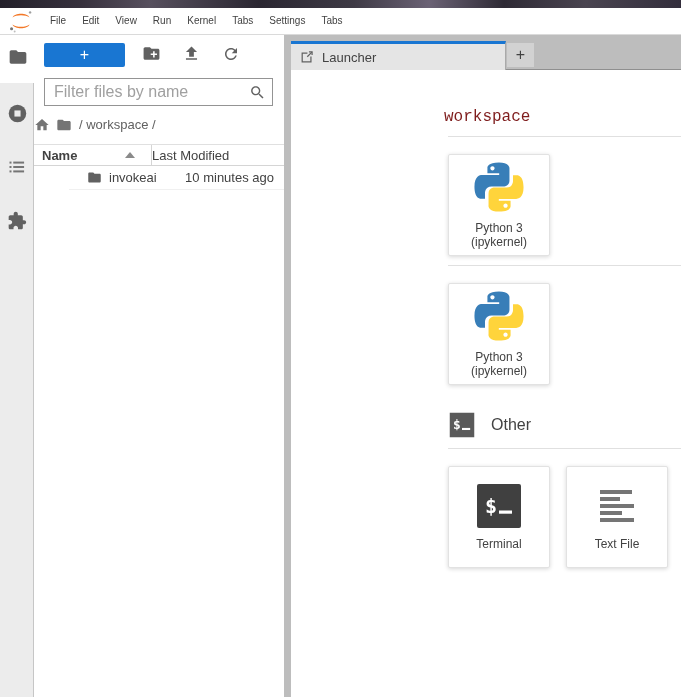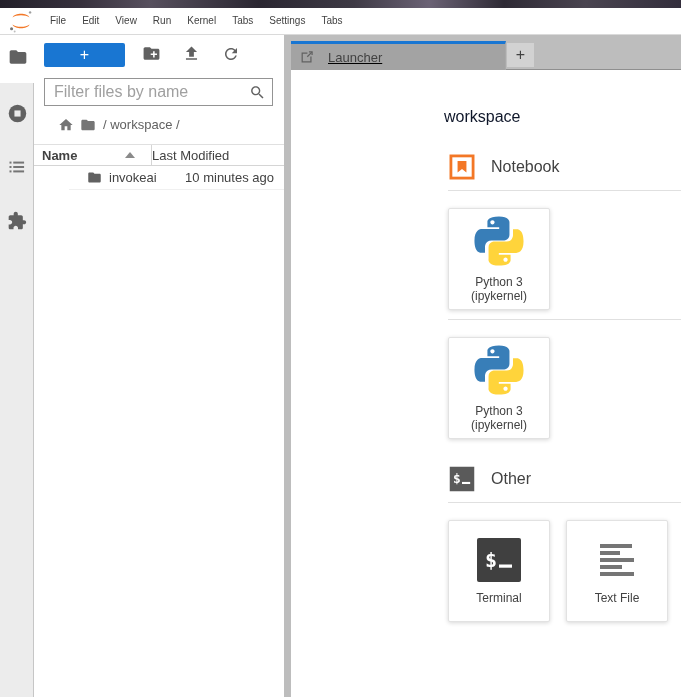--- a/index.html
+++ b/index.html
@@ -25,46 +25,46 @@
 
   
   .filebrowser { width:250px; flex:0 0 250px; background:#fff; display:flex; flex-direction:column; }
   .fb-toolbar { height:40px; display:flex; align-items:center; padding:0 10px; }
   .new-launcher-btn { width:81px; height:24px; background:#1976d2; border:none; border-radius:2px; color:#fff; font-size:16px; line-height:22px; text-align:center; cursor:pointer; }
   .tb-icon-btn { width:38px; height:28px; display:flex; align-items:center; justify-content:center; background:transparent; border:none; cursor:pointer; }
   .fb-search-wrap { margin:3px 10px 0 10px; position:relative; }
   .fb-search { width:229px; height:28px; border:1px solid #949494; background:#fff; font-family:"Liberation Sans",sans-serif; font-size:16px; color:#424242; padding:0 30px 0 9px; }
   .fb-search::placeholder { color:#a0a0a0; }
   .search-glyph { position:absolute; right:8px; top:6px; }
-  .breadcrumb { margin-top:7px; height:23px; display:flex; align-items:center; padding-left:24px; }
+  .breadcrumb { margin-top:7px; height:23px; display:flex; align-items:center; padding-left:0; }
   .crumb-sep { width:6px; }
   .crumb-text { font-size:13px; color:#616161; margin-left:7px; }
   .list-header { margin-top:8px; height:22px; border-top:1px solid #e0e0e0; border-bottom:1px solid #d5d5d5; display:flex; align-items:center; }
   .col-name { width:118px; display:flex; align-items:center; padding-left:8px; border-right:1px solid #d5d5d5; height:100%; }
   .col-name .hdr { font-size:13px; font-weight:bold; color:#424242; }
   .sort-caret { margin-left:auto; margin-right:16px; width:0; height:0; border-left:5px solid transparent; border-right:5px solid transparent; border-bottom:6px solid #8a8a8a; }
   .col-mod { flex:1; padding-right:10px; font-size:13px; color:#424242; }
   .file-row { height:24px; display:flex; align-items:center; border-bottom:1px solid #f0f0f0; cursor:pointer;margin-left:35px; }
   .file-row .fname { font-size:13px; color:#424242; margin-left:7px; }
   .file-row .fico { margin-left:18px; display:flex; }
   .file-row .fmod { flex:1; text-align:right; padding-right:10px; font-size:13px; color:#424242; }
 
   
   .splitter { width:7px; flex:0 0 7px; background:#bdbdbd; cursor:col-resize; }
 
   
   .main { flex:1; display:flex; flex-direction:column; background:#fff; min-width:0; }
   .tabbar { height:35px; background:#bdbdbd; border-bottom:1px solid #8f8f8f; display:flex; flex:0 0 35px; }
-  .tab-launcher { margin-top:6px; margin-bottom:-1px; width:215px; background:#a3a3a3; border-top:3px solid #1976d2; border-right:1px solid #a9a9a9; display:flex; align-items:center; padding-left:9px; gap:14px; z-index:1; cursor:pointer;text-decoration:underline; }
+  .tab-launcher { margin-top:6px; margin-bottom:-1px; width:215px; background:#e5e5e5; border-top:3px solid #1976d2; border-right:1px solid #a9a9a9; display:flex; align-items:center; padding-left:9px; gap:8px; z-index:1; cursor:pointer; }
   .tab-launcher .tab-label { font-size:13px; color:#424242; }
   .tab-add-btn { margin-top:8px; margin-left:1px; width:27px; height:24px; background:#d2d2d2; border:none; font-size:16px; color:#424242; line-height:22px; cursor:pointer; }
 
   
   .launcher { flex:1; padding:38px 0 0 153px; overflow:hidden; }
-  .launcher-title { font-size:16px; color:#0f172a; height:19px; }
+  .launcher-title { font-size:16px; color:#7f1d1d; height:19px;font-family:Liberation Mono, monospace; }
   .section { padding-left:4px; }
   .sec-head { margin-top:26px; display:flex; align-items:center; gap:15px; height:28px; }
   .sec-label { font-size:16px; color:#424242; }
   .sec-divider { margin-top:9px; border-top:1px solid #e0e0e0; height:0; }
   .card-row { margin-top:17px; display:flex; gap:16px; }
   .launch-card { width:102px; height:102px; background:#fff; border:1px solid #e2e2e2; border-radius:2px; box-shadow:0 1px 4px rgba(0,0,0,0.16); display:flex; flex-direction:column; align-items:center; justify-content:center; cursor:pointer; }
   .card-text { margin-top:9px; text-align:center; font-size:12px; color:#424242; line-height:14px; }
 
   .term-chip-big { width:44px; height:44px; background:#404040; border-radius:2px; display:flex; align-items:center; justify-content:center; }
   .textfile-glyph { width:44px; height:44px; display:flex; flex-direction:column; justify-content:center; gap:3px; padding:0 5px; }
@@ -219,29 +219,20 @@
           </span>
           <span class="tab-label">Launcher</span>
         </div>
         <button class="tab-add-btn">+</button>
       </div>
 
       <div class="launcher">
         <div class="launcher-title">workspace</div>
 
         <div class="section">
-          <div class="sec-head">
-            <span style="display:flex;">
-              <svg width="28" height="28" viewBox="0 0 24 24">
-                <rect x="2.5" y="2.5" width="19" height="19" fill="#ffffff" stroke="#f37726" stroke-width="2.4"></rect>
-                <path d="M8.2 6.8 h7.6 v10 l-3.8 -3.1 -3.8 3.1 z" fill="#f37726"></path>
-              </svg>
-            </span>
-            <span class="sec-label">Notebook</span>
-          </div>
           <div class="sec-divider"></div>
           <div class="card-row">
             <div class="launch-card">
               <span style="display:flex;">
                 <svg width="50" height="50" viewBox="0 0 110 110">
                   <path fill="#387eb8" d="M54.9 1C27.8 1 29.5 12.8 29.5 12.8l.03 12.2h25.9v3.7H17.6S1 26.8 1 54.3c0 27.5 14.5 26.5 14.5 26.5h8.7V68.5s-.47-14.5 14.3-14.5h25.7s13.8.22 13.8-13.4V15.2S80.1 1 54.9 1zM40.6 9.2c2.6 0 4.7 2.1 4.7 4.7s-2.1 4.7-4.7 4.7-4.7-2.1-4.7-4.7 2.1-4.7 4.7-4.7z"></path>
                   <path fill="#ffd43b" d="M55.1 109c27.1 0 25.4-11.8 25.4-11.8l-.03-12.2H54.6v-3.7h37.8S109 83.2 109 55.7c0-27.5-14.5-26.5-14.5-26.5h-8.7v12.3s.47 14.5-14.3 14.5H45.8S32 55.8 32 69.4v25.4S28.9 109 55.1 109zm14.3-8.2c-2.6 0-4.7-2.1-4.7-4.7s2.1-4.7 4.7-4.7 4.7 2.1 4.7 4.7-2.1 4.7-4.7 4.7z"></path>
                 </svg>
               </span>
               <div class="card-text">

